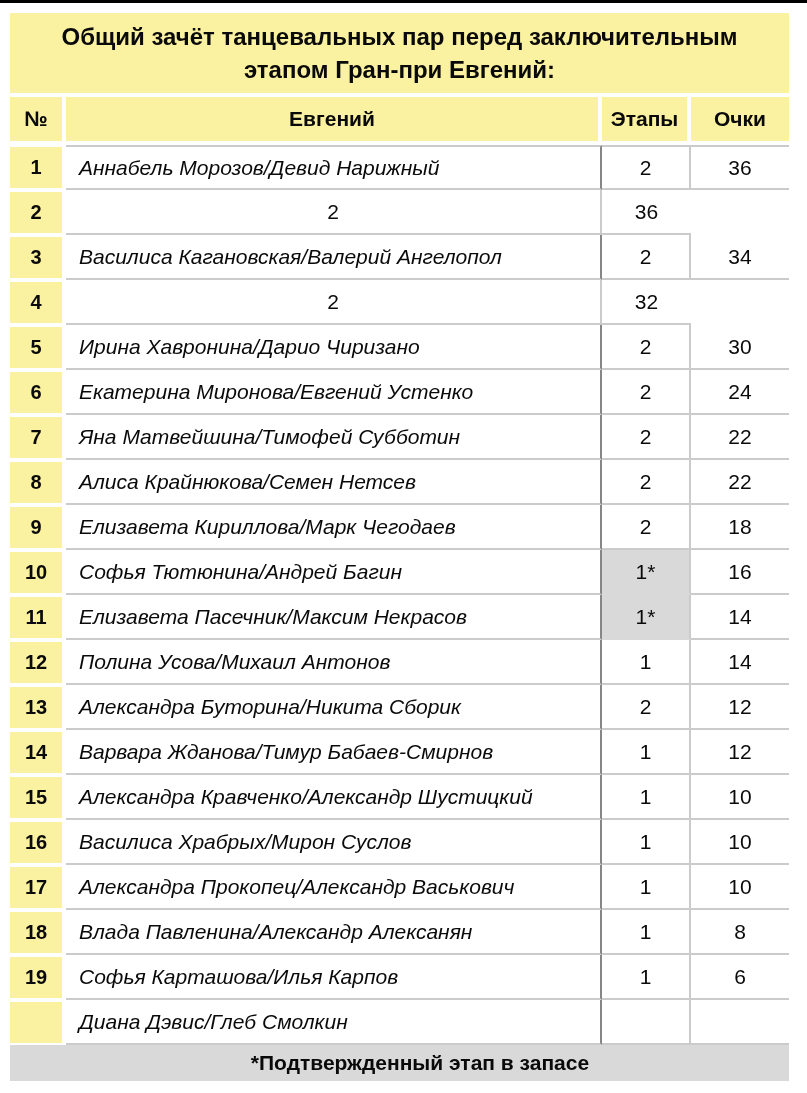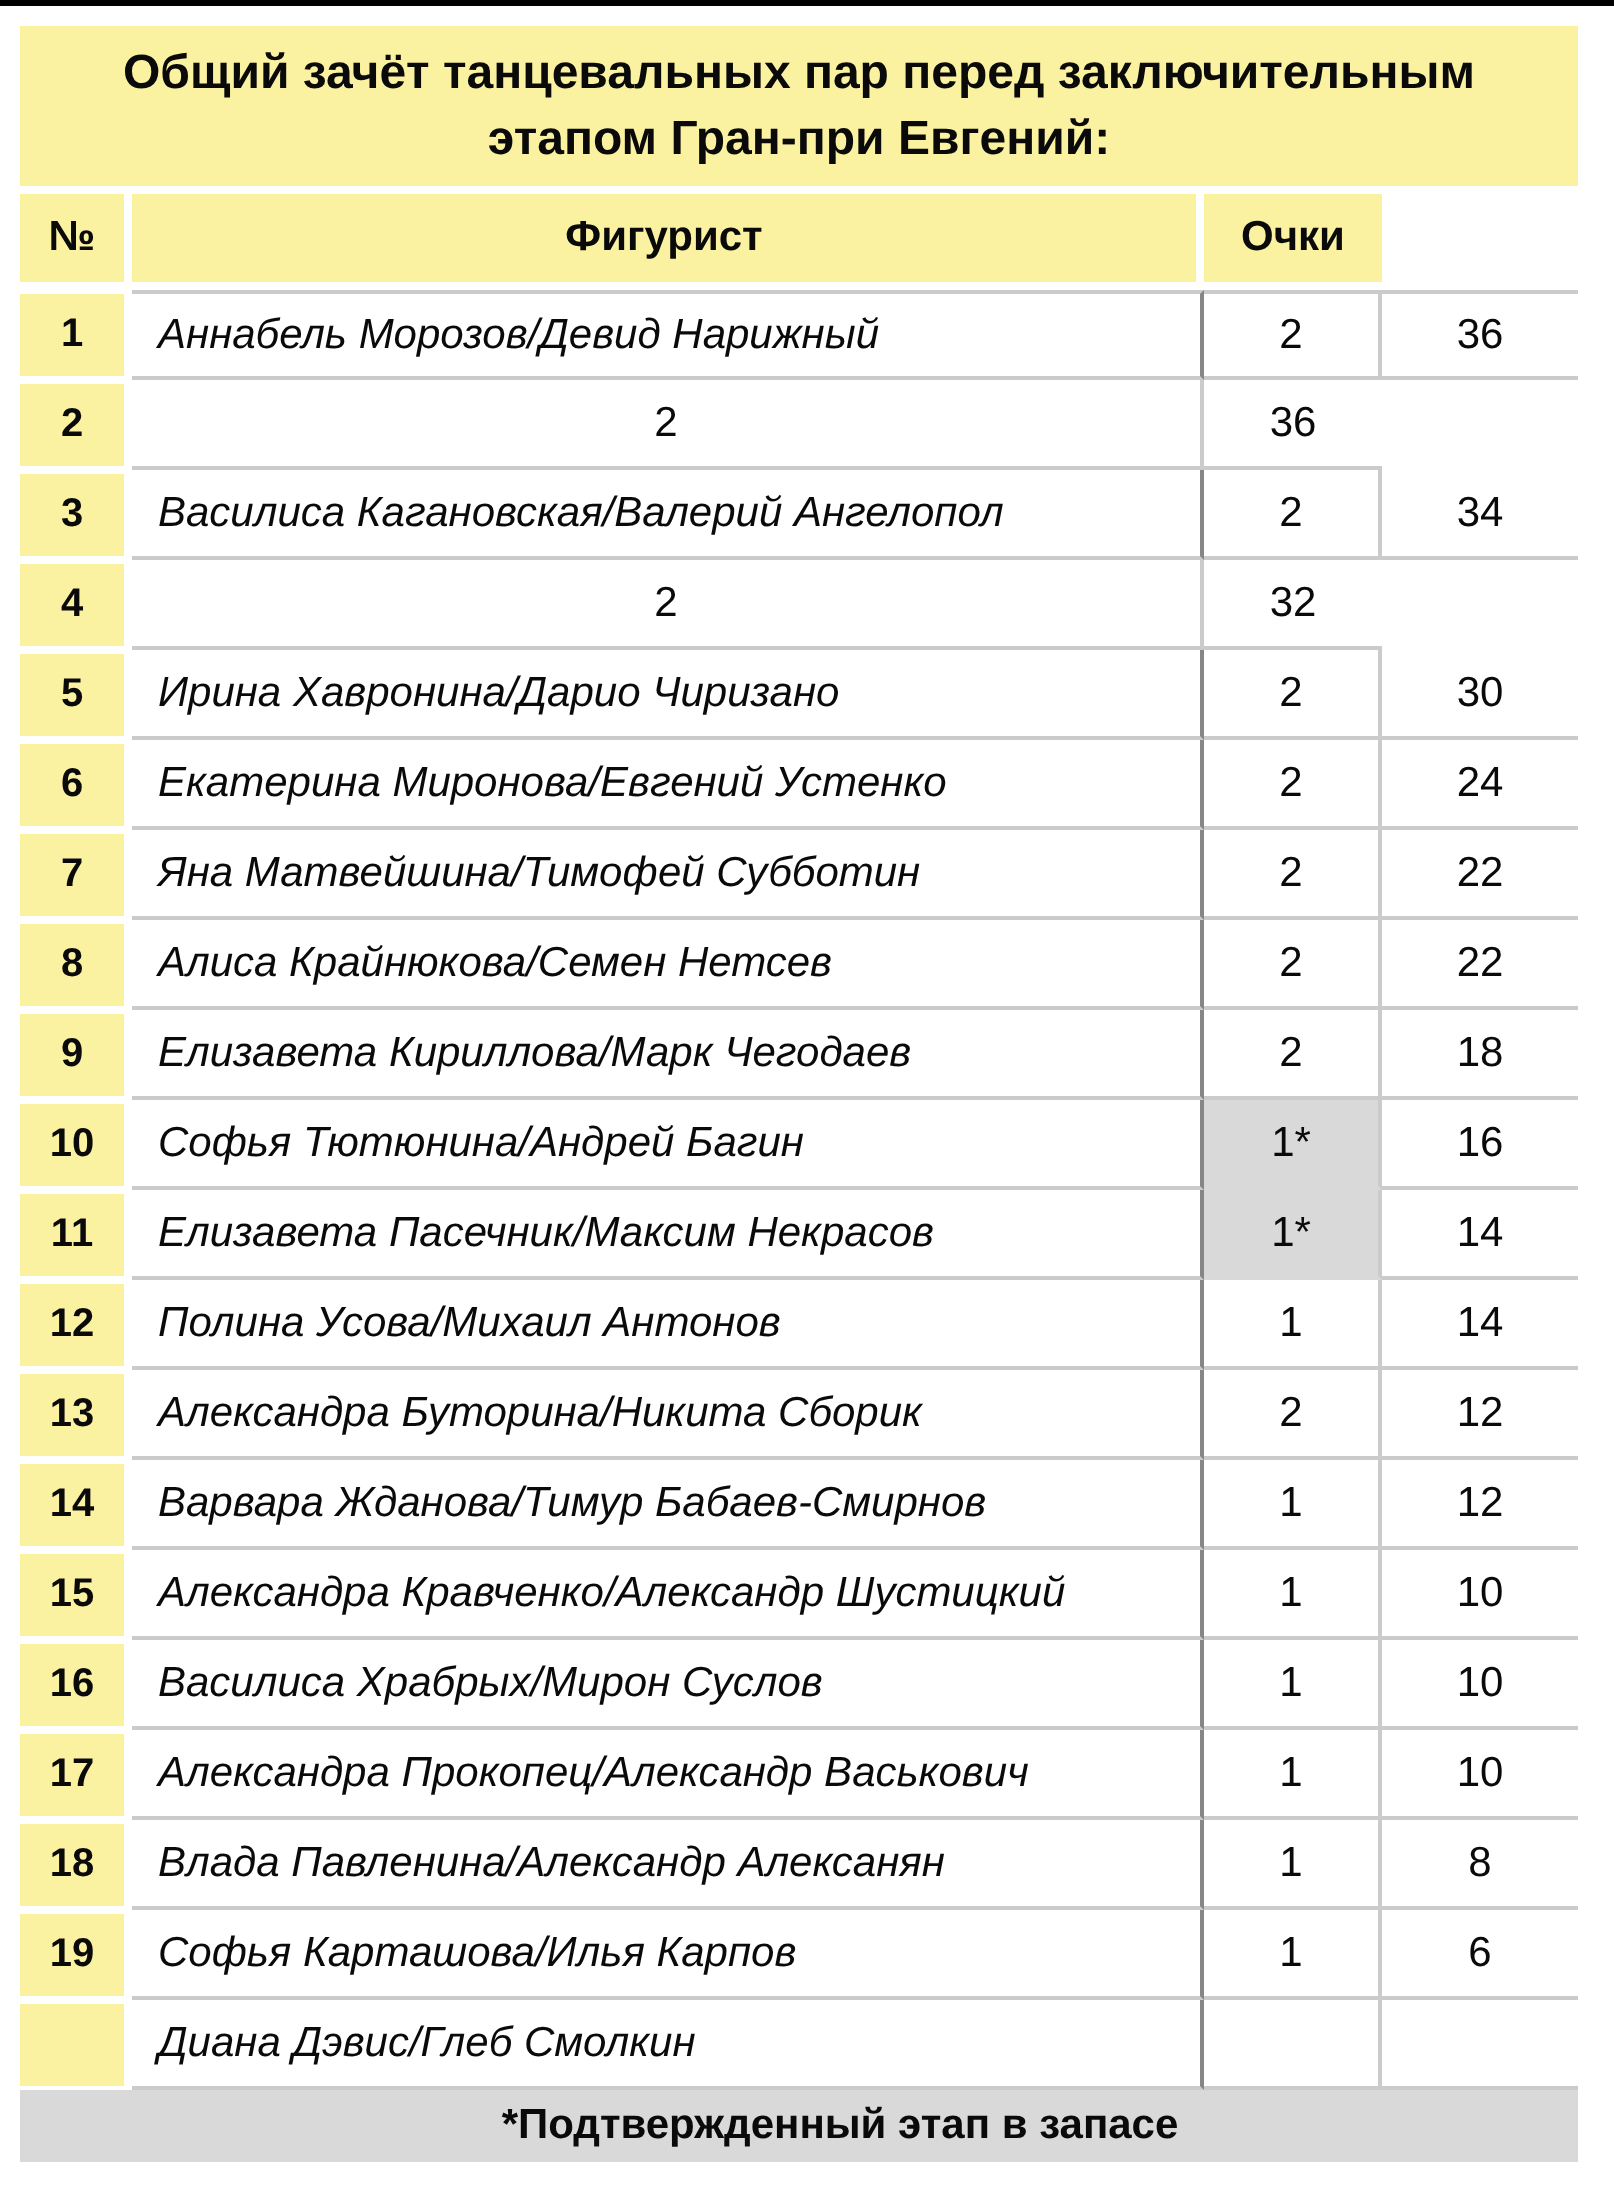--- a/index.html
+++ b/index.html
@@ -107,21 +107,22 @@
   <div class="topline"></div>
   <div class="content">
 
     <div class="title-box">
       <div>Общий зачёт танцевальных пар перед заключительным</div>
       <div>этапом Гран-при Евгений:</div>
     </div>
 
     <div class="header-row">
       <div class="hcell">№</div>
-      <div class="hcell">Фигурист</div>
+      <div class="hcell">Евгений</div>
+      <div class="hcell">Этапы</div>
       <div class="hcell">Очки</div>
     </div>
 
     <div class="data-rows" id="rows">
   <div class="row">
     <div class="cell rank">1</div>
     <div class="cell name b">Аннабель Морозов/Девид Нарижный</div>
     <div class="cell stage b">2</div>
     <div class="cell pts b">36</div>
   </div>

